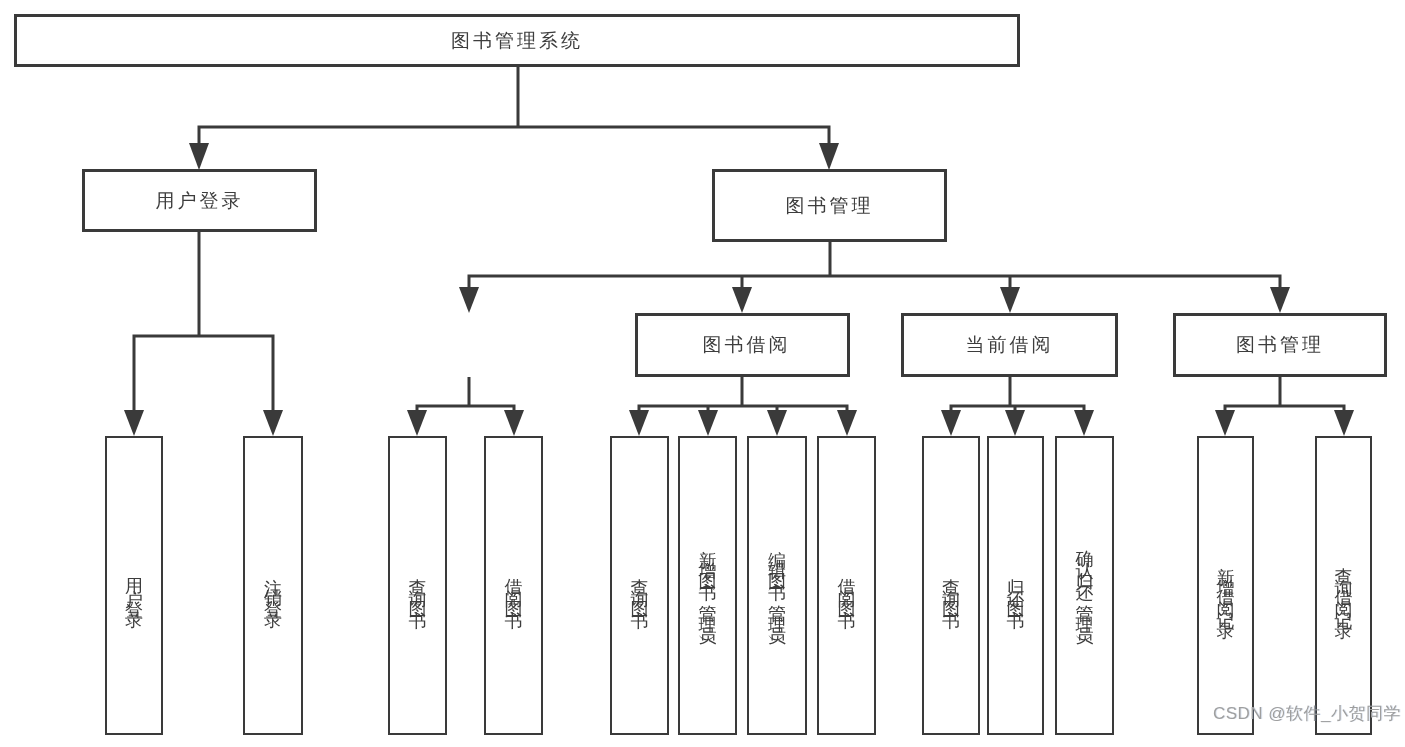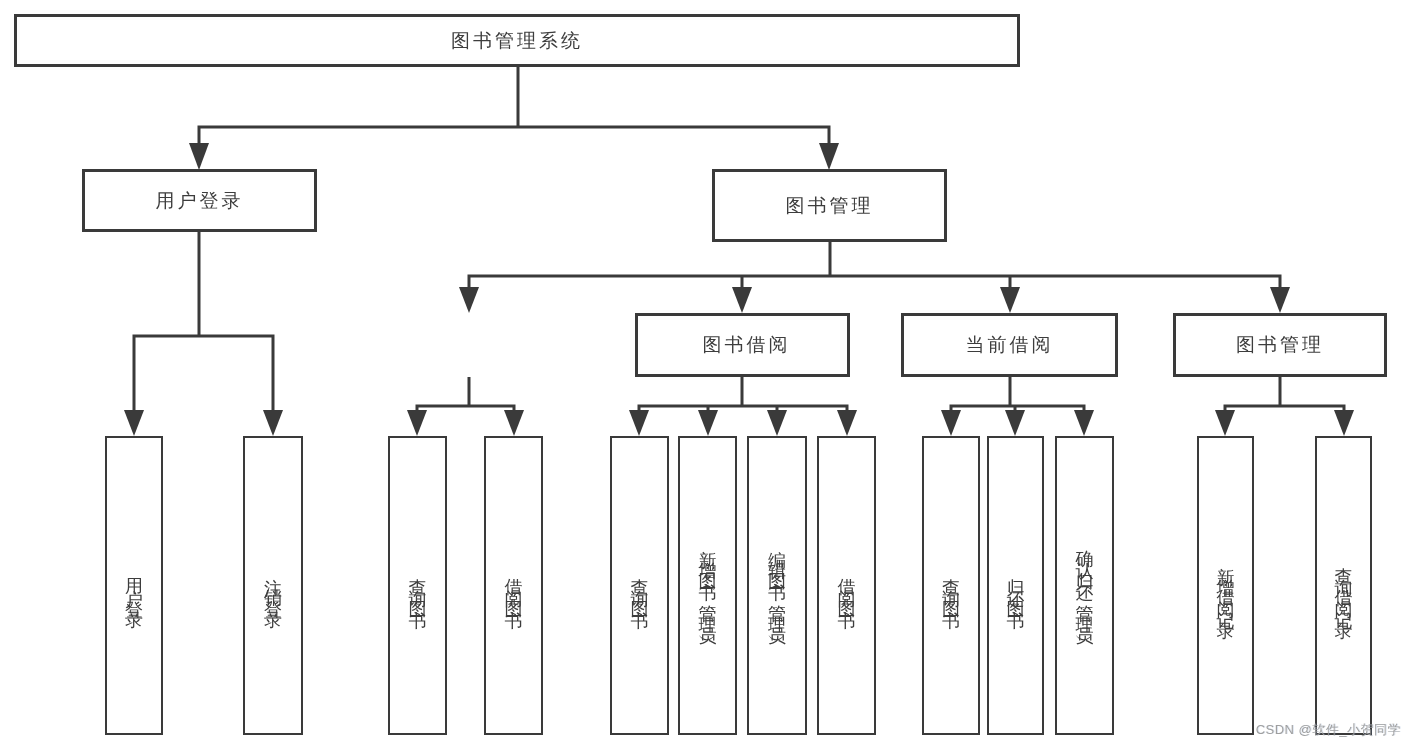--- a/index.html
+++ b/index.html
@@ -51,22 +51,22 @@
     text-orientation: mixed;
     color: #3d3d3d;
     font-size: 18px;
     letter-spacing: 11px;
     line-height: 1;
     white-space: nowrap;
   }
   .watermark {
     position: absolute;
     right: 4px;
-    bottom: 8px;
-    font-size: 13px;
+    bottom: 22px;
+    font-size: 17px;
     color: #9f9f9f;
     letter-spacing: 0.5px;
     text-shadow: 1px 0 0 rgba(120,150,200,0.25);
     white-space: nowrap;
   }
 </style>
 </head>
 <body>
 
 <div id="canvas">

